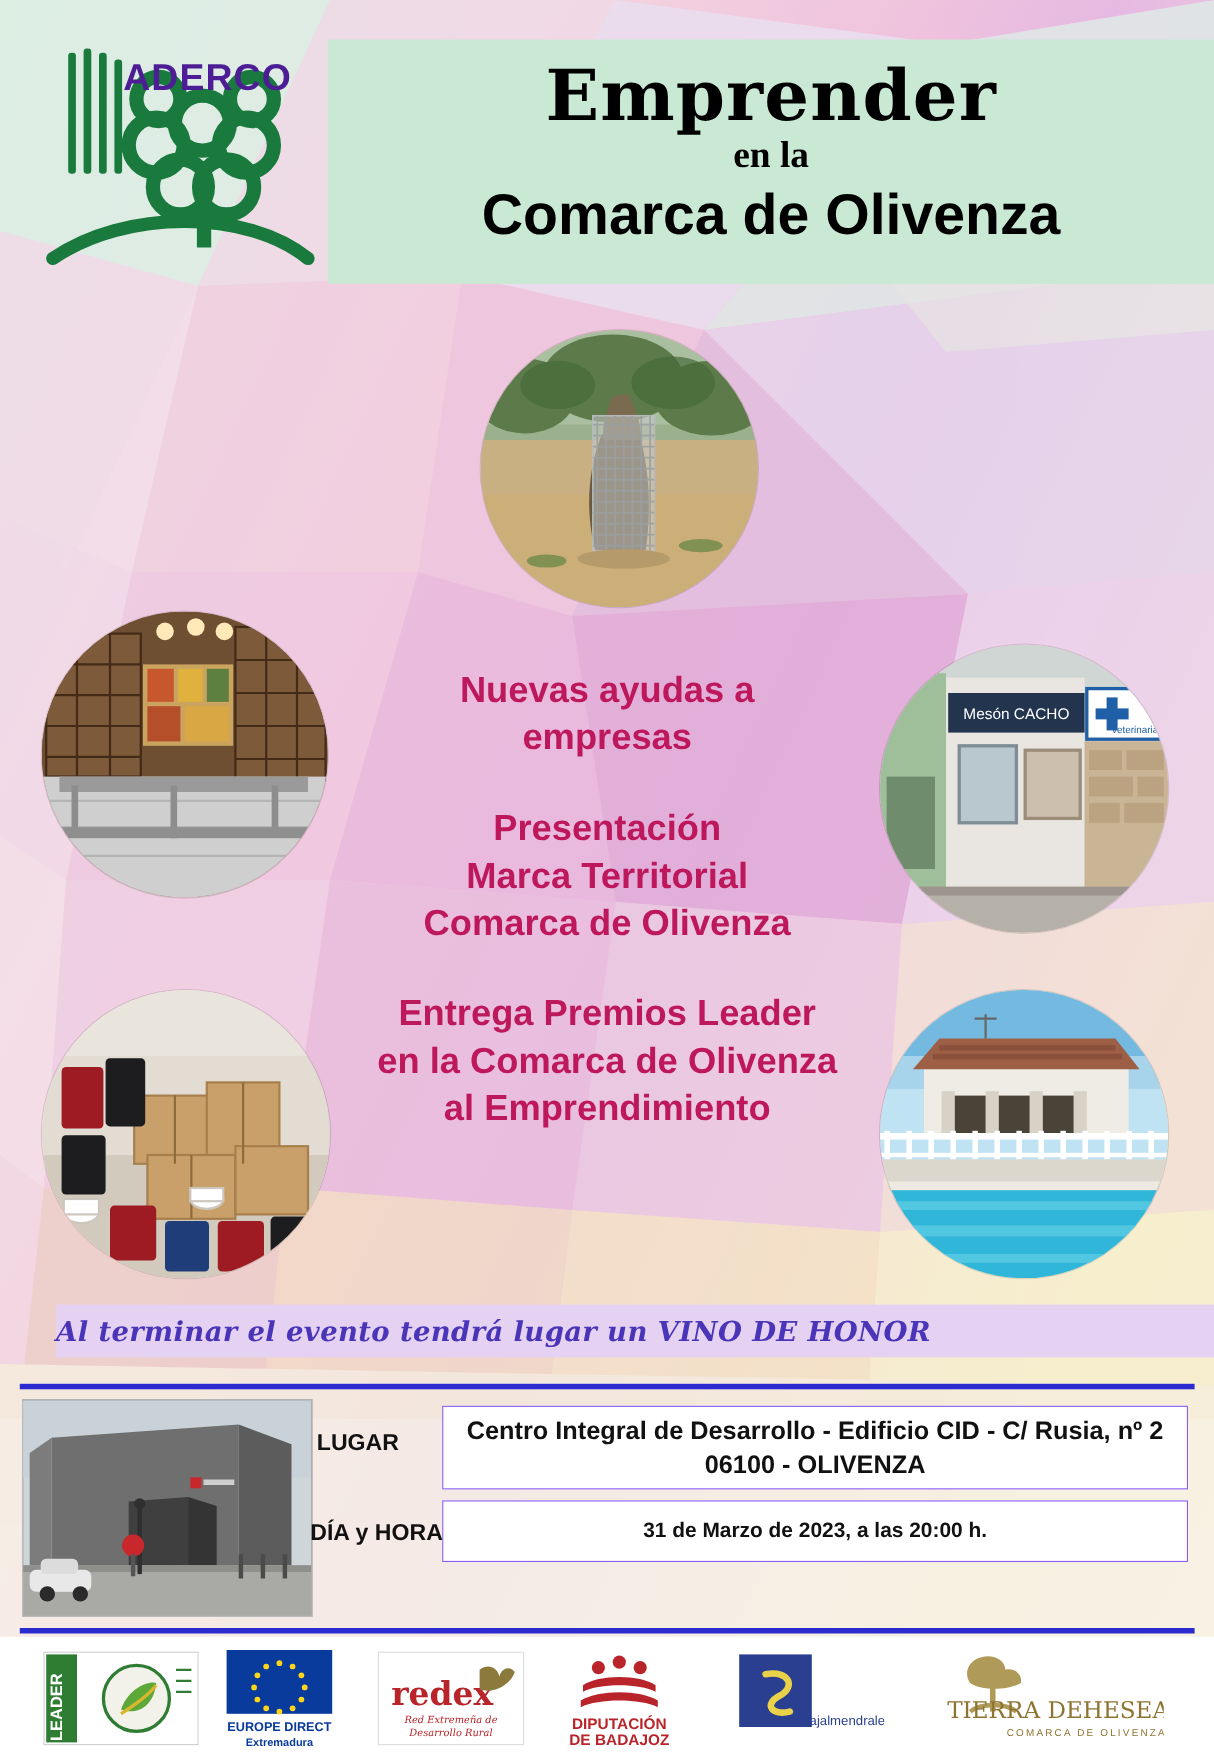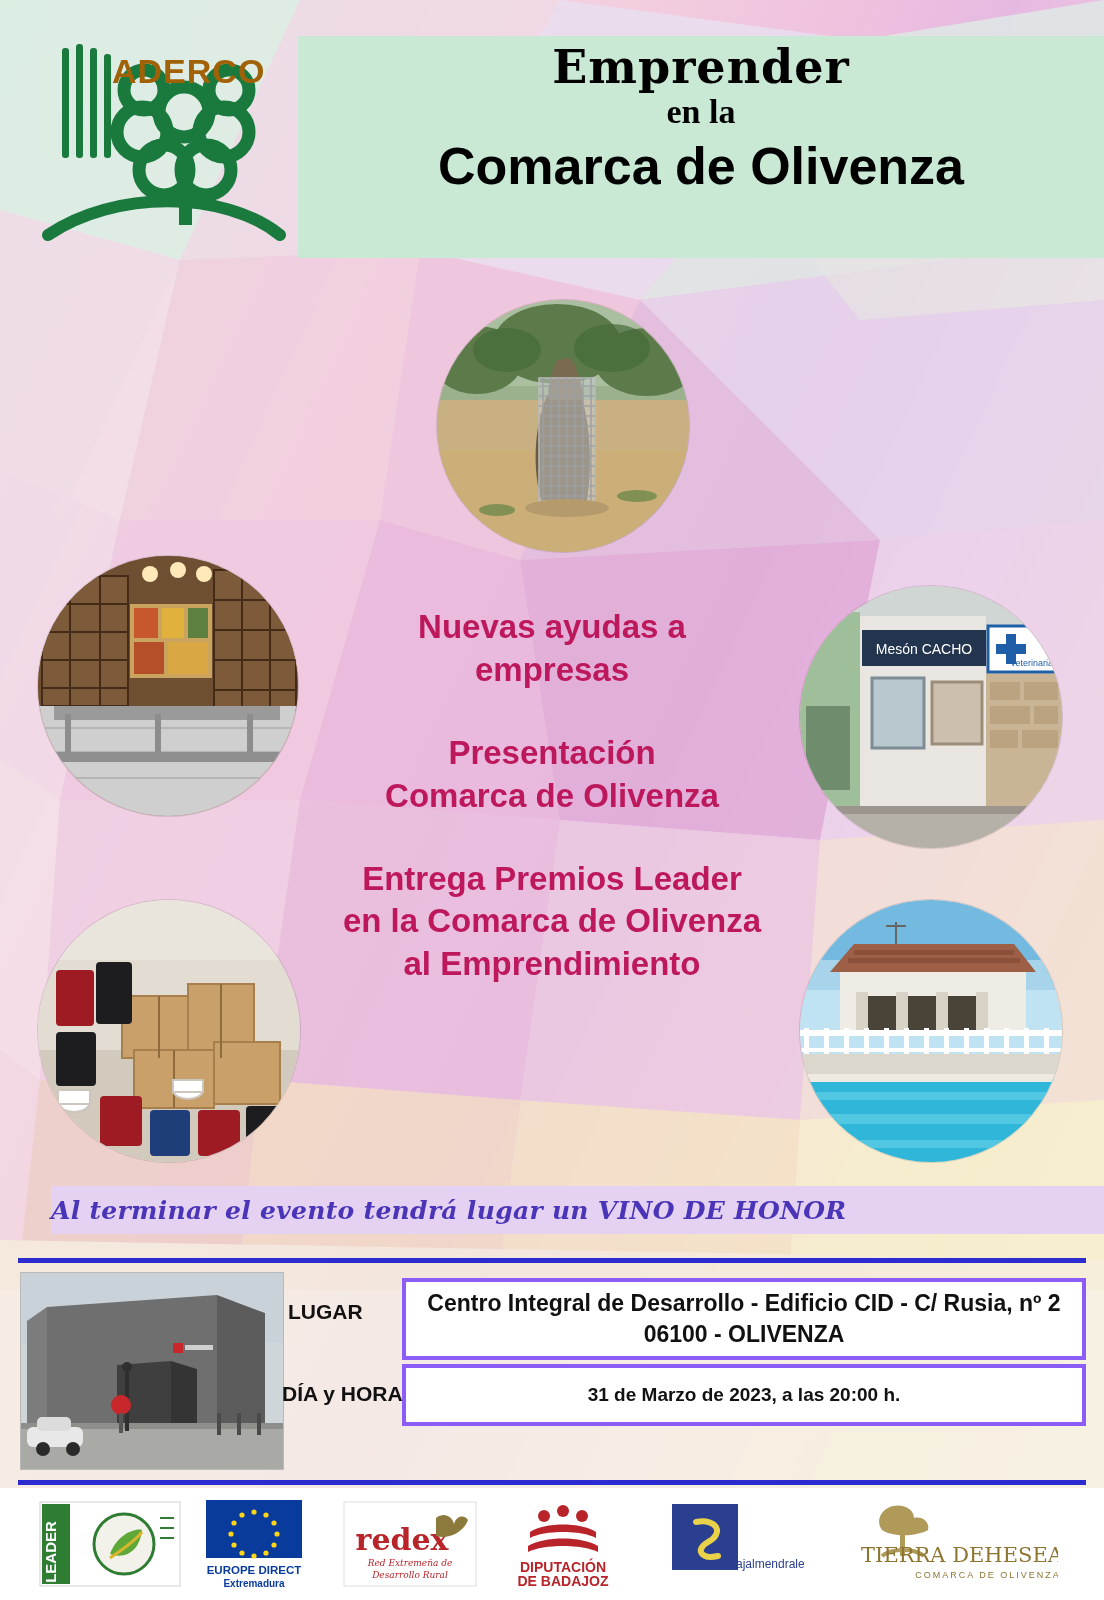--- a/index.html
+++ b/index.html
@@ -37,24 +37,24 @@
     top: 36px;
     width: 806px;
     height: 222px;
     background: #c9e9d5;
     text-align: center;
     color: #000;
   }
   .title-main {
     font-family: "DejaVu Serif", "Liberation Serif", serif;
     font-weight: 700;
-    font-size: 46px;
+    font-size: 64px;
     line-height: 1.0;
     letter-spacing: 1px;
-    padding-top: 8px;
+    padding-top: 20px;
   }
   .title-sub {
     font-family: "Liberation Serif", serif;
     font-weight: 700;
     font-size: 34px;
     line-height: 1.2;
     margin-top: 2px;
   }
   .title-third {
     font-family: "Liberation Sans", sans-serif;
@@ -73,21 +73,21 @@
     height: 240px;
   }
   .aderco-word {
     position: absolute;
     left: 88px;
     top: 32px;
     font-family: "Liberation Sans", sans-serif;
     font-weight: 700;
     font-size: 34px;
     letter-spacing: 1px;
-    color: #a16207;
+    color: #4c1d95;
   }
 
   
   .circle {
     position: absolute;
     border-radius: 50%;
     overflow: hidden;
     box-shadow: 0 0 0 1px rgba(0,0,0,.12);
   }
   .circle svg, .circle .ph { width: 100%; height: 100%; display: block; }
@@ -163,21 +163,21 @@
     font-size: 21px;
     color: #111;
     text-align: left;
   }
   #label-lugar { left: 288px; top: 1300px; width: 110px; }
   #label-dia   { left: 282px; top: 1382px; width: 124px; }
 
   .field {
     position: absolute;
     background: #fff;
-    border: 4px solid #8b5cf6;
+    border: 1px solid #8b5cf6;
     display: flex;
     align-items: center;
     justify-content: center;
     text-align: center;
     font-weight: 700;
     color: #111;
   }
   #field-lugar {
     left: 402px; top: 1278px; width: 676px; height: 74px;
     font-size: 23px; line-height: 1.35;
@@ -536,20 +536,21 @@
     </svg>
   </div>
 
   <div class="center-text">
     <div class="blk">
       <div>Nuevas ayudas a</div>
       <div>empresas</div>
     </div>
     <div class="blk">
       <div>Presentación</div>
+      <div>Marca Territorial</div>
       <div>Comarca de Olivenza</div>
     </div>
     <div class="blk">
       <div>Entrega Premios Leader</div>
       <div>en la Comarca de Olivenza</div>
       <div>al Emprendimiento</div>
     </div>
   </div>
 
   <div class="vino-band">

